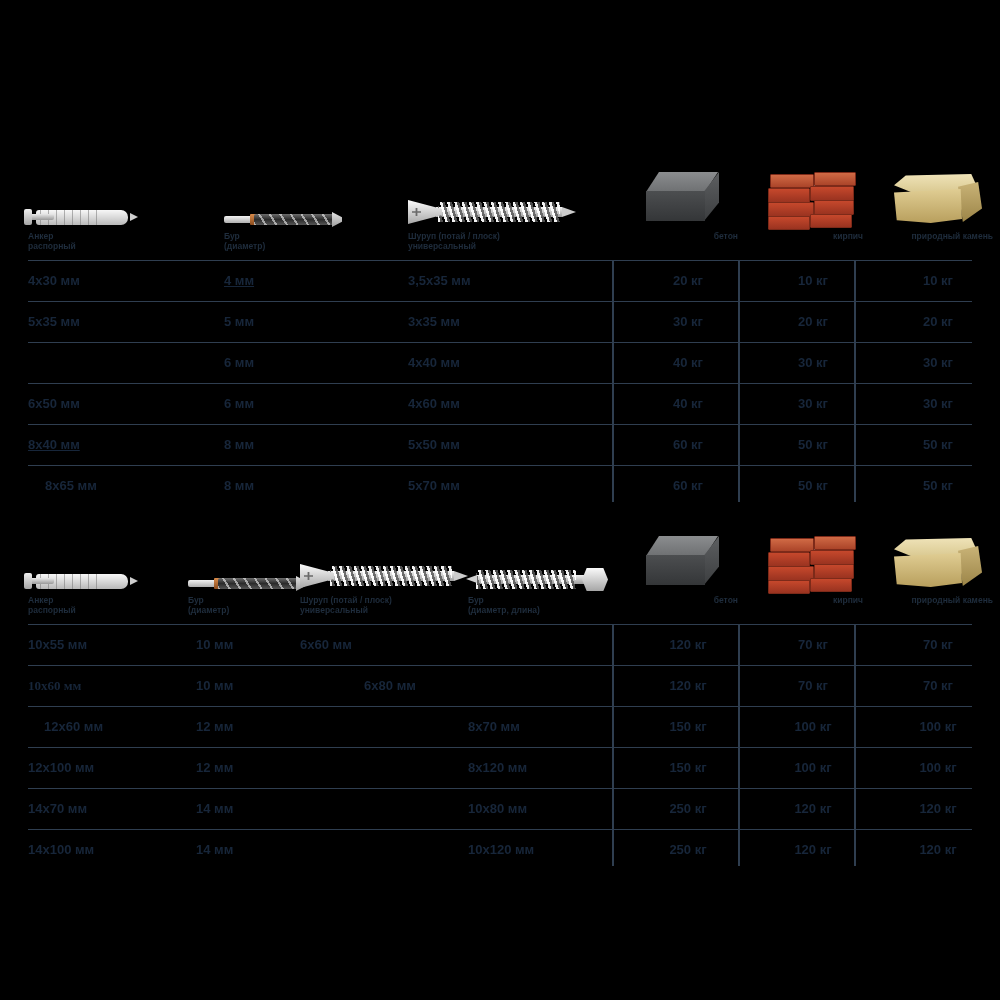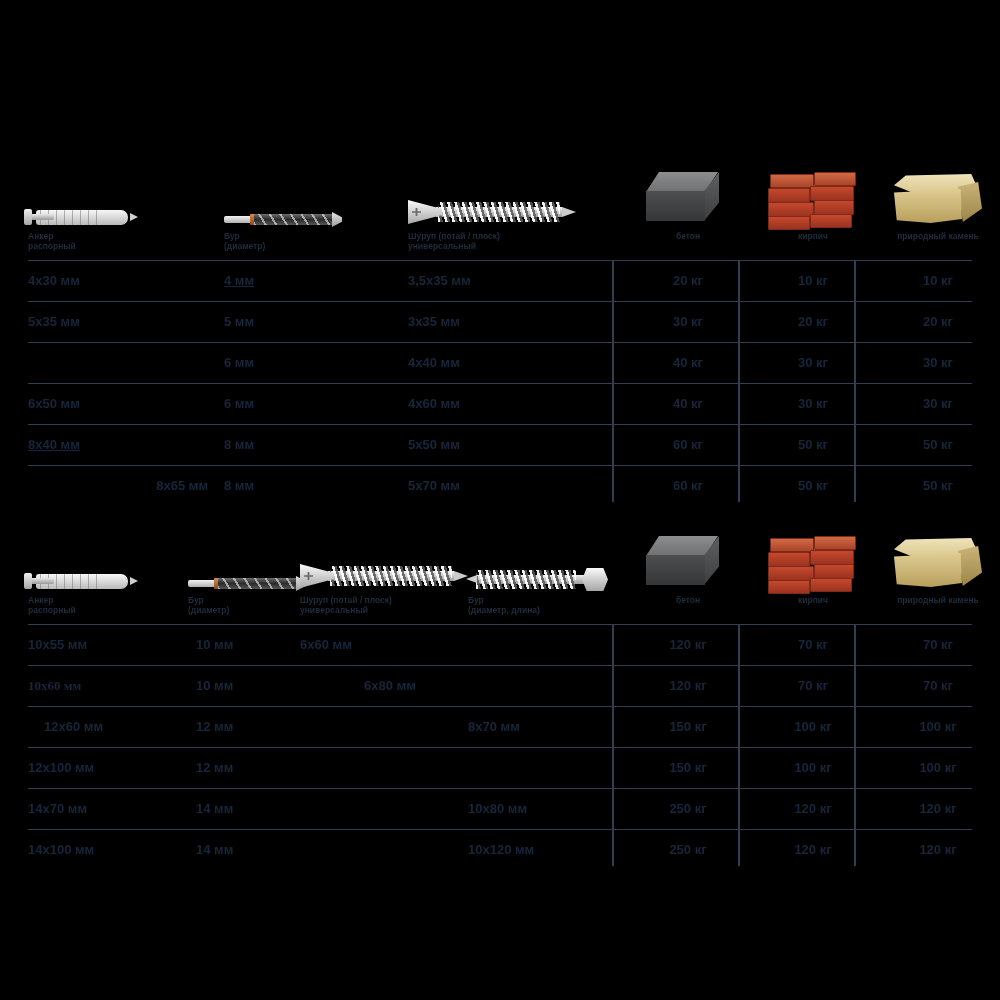--- a/index.html
+++ b/index.html
@@ -46,21 +46,21 @@
     height: 62px;
   }
   .hdr-label {
     margin-top: 2px;
     font-size: 8.5px;
     line-height: 9.5px;
     font-weight: bold;
     color: #1f2d3d;
     text-align: left;
   }
-  .hdr-label.center { text-align: center; }
+  .hdr-label.center { text-align: right; }
 
   
   .row {
     position: relative;
     height: 40px;
     border-top: 1.5px solid #2f3e50;
   }
   .row:last-child { border-bottom: 1.5px solid #2f3e50; }
 
   .cell {
@@ -438,21 +438,21 @@
         </div>
         <div class="row">
           <div class="cell" style="left: 0px; width: 180px; text-decoration: underline;">8х40 мм</div>
           <div class="cell" style="left: 196px; width: 160px;">8 мм</div>
           <div class="cell" style="left: 380px; width: 200px;">5х50 мм</div>
           <div class="cell center" style="left: 610px; width: 100px;">60 кг</div>
           <div class="cell center" style="left: 735px; width: 100px;">50 кг</div>
           <div class="cell center" style="left: 855px; width: 110px;">50 кг</div>
         </div>
         <div class="row">
-          <div class="cell" style="left: 0px; width: 180px; text-align: right;">8х65 мм</div>
+          <div class="cell" style="left: 17px; width: 180px;">8х65 мм</div>
           <div class="cell" style="left: 196px; width: 160px;">8 мм</div>
           <div class="cell" style="left: 380px; width: 200px;">5х70 мм</div>
           <div class="cell center" style="left: 610px; width: 100px;">60 кг</div>
           <div class="cell center" style="left: 735px; width: 100px;">50 кг</div>
           <div class="cell center" style="left: 855px; width: 110px;">50 кг</div>
         </div>
         <div class="vline" style="left: 584px; top: 0px; height: 241.5px;"></div>
         <div class="vline" style="left: 710px; top: 0px; height: 241.5px;"></div>
         <div class="vline" style="left: 826px; top: 0px; height: 241.5px;"></div>
       </div>
@@ -571,20 +571,21 @@
           <div class="cell" style="left: 272px; width: 180px;"></div>
           <div class="cell" style="left: 440px; width: 160px;">8х70 мм</div>
           <div class="cell center" style="left: 610px; width: 100px;">150 кг</div>
           <div class="cell center" style="left: 735px; width: 100px;">100 кг</div>
           <div class="cell center" style="left: 855px; width: 110px;">100 кг</div>
         </div>
         <div class="row">
           <div class="cell" style="left: 0px; width: 160px;">12х100 мм</div>
           <div class="cell" style="left: 168px; width: 110px;">12 мм</div>
           <div class="cell" style="left: 272px; width: 180px;"></div>
+          <div class="cell" style="left: 440px; width: 160px;">8х120 мм</div>
           <div class="cell center" style="left: 610px; width: 100px;">150 кг</div>
           <div class="cell center" style="left: 735px; width: 100px;">100 кг</div>
           <div class="cell center" style="left: 855px; width: 110px;">100 кг</div>
         </div>
         <div class="row">
           <div class="cell" style="left: 0px; width: 160px;">14х70 мм</div>
           <div class="cell" style="left: 168px; width: 110px;">14 мм</div>
           <div class="cell" style="left: 272px; width: 180px;"></div>
           <div class="cell" style="left: 440px; width: 160px;">10х80 мм</div>
           <div class="cell center" style="left: 610px; width: 100px;">250 кг</div>

